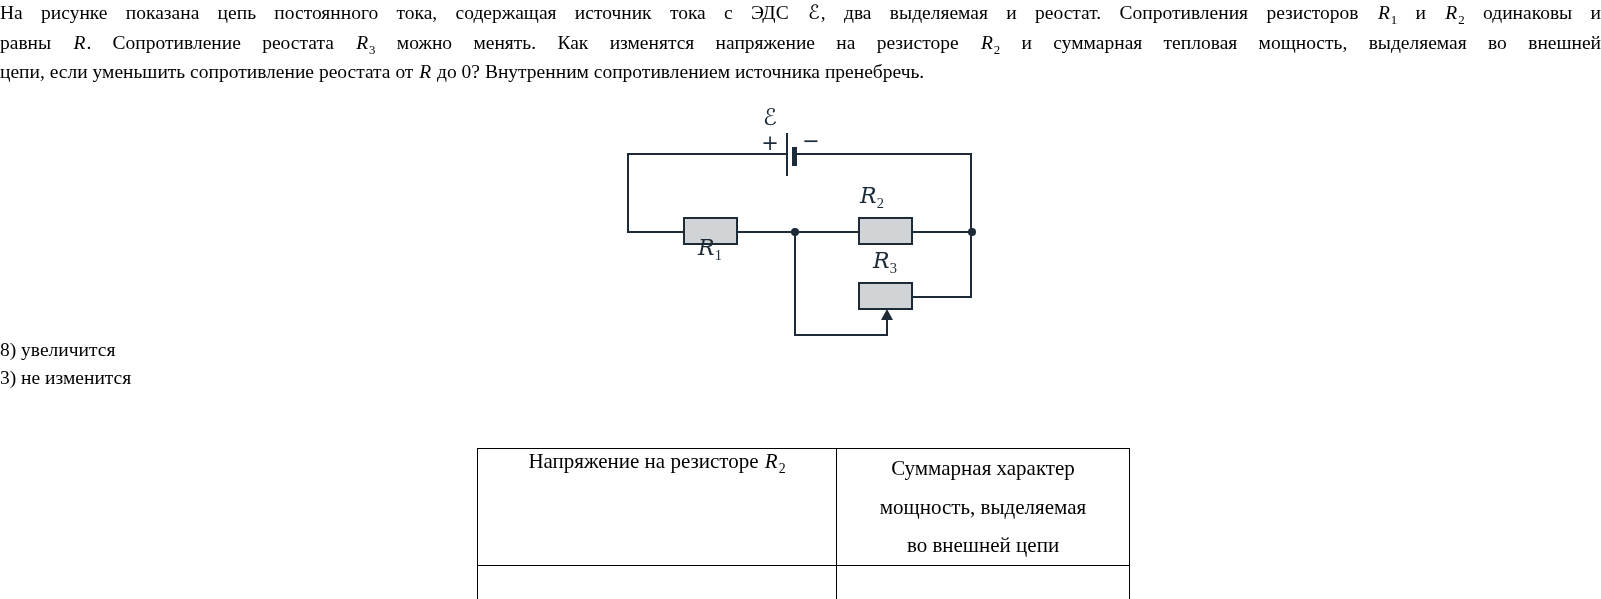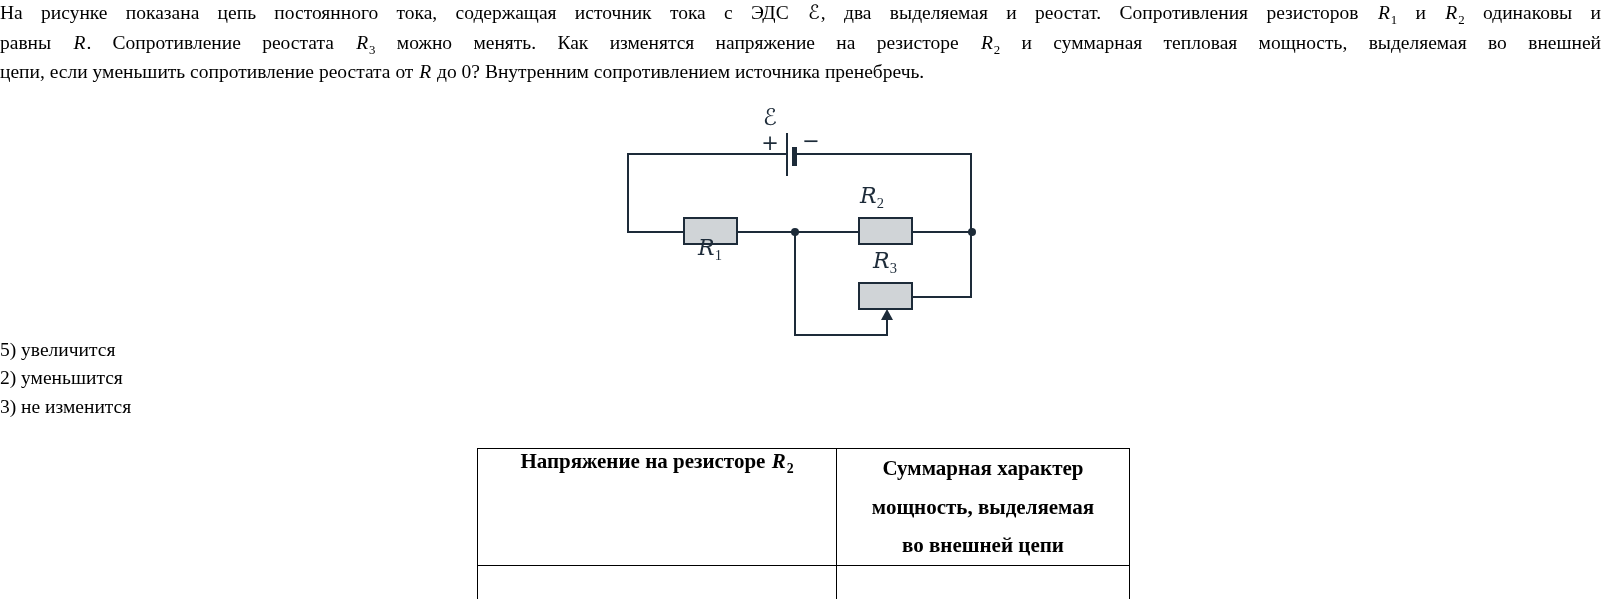--- a/index.html
+++ b/index.html
@@ -60,21 +60,21 @@
     border-bottom: 11px solid var(--stroke);
   }
 
   
   table.answer {
     position: absolute; left: 477px; top: 448px;
     border-collapse: collapse; table-layout: fixed;
     font-size: 21px;
   }
   table.answer th, table.answer td {
-    border: 1.5px solid #000; font-weight: bold;
+    border: 1.5px solid #000; font-weight: normal;
     vertical-align: top; padding: 0;
   }
   th.h-voltage { width: 358px; height: 113px; padding-top: 7px; }
   th.h-power   { width: 292px; height: 113px; padding-top: 4px; line-height: 38.5px; }
   td.answer-cell { height: 60px; }
 </style>
 </head>
 <body>
 
 <div class="para">
@@ -109,22 +109,21 @@
 
   <div class="node" style="left:191px; top:124px;"></div>
   <div class="node" style="left:368px; top:124px;"></div>
 
   <span class="rlabel" style="left:70px; top:87px;margin-top:44px;"><i>R</i><sub>1</sub></span>
   <span class="rlabel" style="left:232px; top:79px;"><i>R</i><sub>2</sub></span>
   <span class="rlabel" style="left:245px; top:144px;"><i>R</i><sub>3</sub></span>
 </div>
 
 <div class="prompt">
-  <div>5) увеличится</div>
-  <div>2) уменьшится</div>
+  <div>8) увеличится</div>
   <div>3) не изменится</div>
 </div>
 
 <table class="answer">
   <tbody>
       <tr>
     <th class="h-voltage">
       <span><span>Напряжение на резисторе </span><span class="seg-math">R</span><sub class="seg-sub">2</sub></span>
     </th>
     <th class="h-power">

